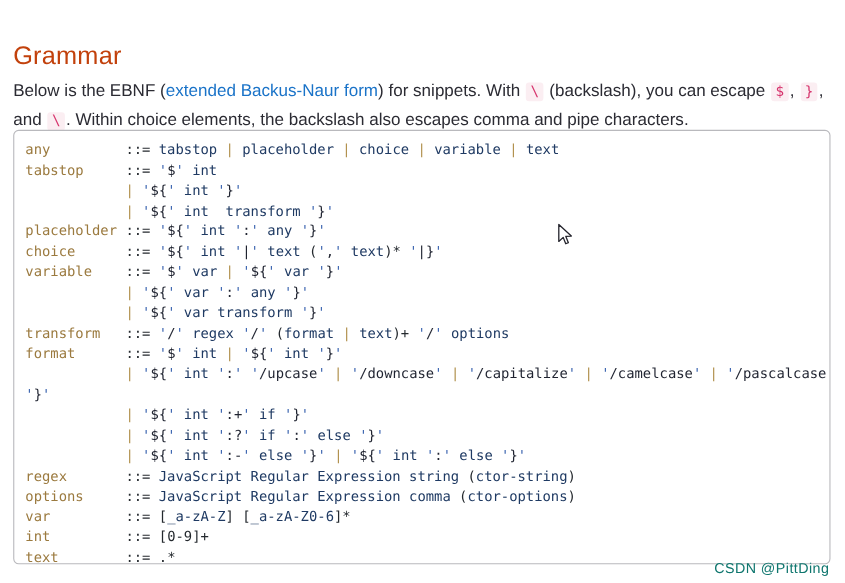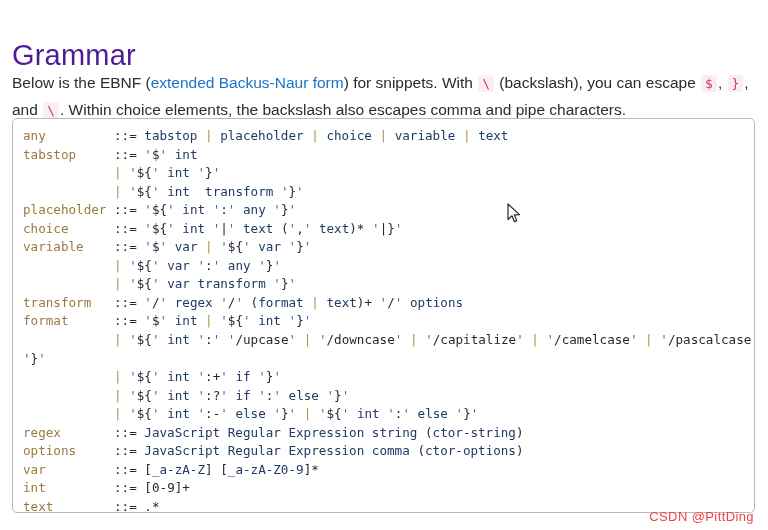--- a/index.html
+++ b/index.html
@@ -24,23 +24,23 @@
     top: 0;
     width: 768px;
     height: 530px;
   }
 
   
   .heading {
     position: absolute;
     left: 12px;
     top: 17px;
-    font-size: 29px;
+    font-size: 23px;
     font-weight: 400;
-    color: #4c1d95;
+    color: #c2410c;
     letter-spacing: 0.2px;
     line-height: 28px;
     white-space: nowrap;
   }
 
   
   .intro {
     position: absolute;
     left: 12px;
     top: 54px;
@@ -99,21 +99,21 @@
   .t-str   { color: #1f2330; }   
   .t-q     { color: #4169b2; }   
   .t-plain { color: #24292e; }
 
   
   .watermark {
     position: absolute;
     right: 14px;
     bottom: 6px;
     font-size: 13px;
-    color: #ef4444;
+    color: #0f766e;
     font-family: "Liberation Sans", sans-serif;
     letter-spacing: 0.4px;
     white-space: nowrap;
   }
 
   
   .cursor {
     position: absolute;
     left: 507px;
     top: 203px;
@@ -144,21 +144,21 @@
             <span class="t-pipe">|</span> <span class="t-q">'</span><span class="t-str">${</span><span class="t-q">'</span> <span class="t-ident">var</span> <span class="t-ident">transform</span> <span class="t-q">'</span><span class="t-str">}</span><span class="t-q">'</span>
 <span class="t-rule">transform</span>   <span class="t-op">::=</span> <span class="t-q">'</span><span class="t-str">/</span><span class="t-q">'</span> <span class="t-ident">regex</span> <span class="t-q">'</span><span class="t-str">/</span><span class="t-q">'</span> <span class="t-plain">(</span><span class="t-ident">format</span> <span class="t-pipe">|</span> <span class="t-ident">text</span><span class="t-plain">)</span><span class="t-plain">+</span> <span class="t-q">'</span><span class="t-str">/</span><span class="t-q">'</span> <span class="t-ident">options</span>
 <span class="t-rule">format</span>      <span class="t-op">::=</span> <span class="t-q">'</span><span class="t-str">$</span><span class="t-q">'</span> <span class="t-ident">int</span> <span class="t-pipe">|</span> <span class="t-q">'</span><span class="t-str">${</span><span class="t-q">'</span> <span class="t-ident">int</span> <span class="t-q">'</span><span class="t-str">}</span><span class="t-q">'</span>
             <span class="t-pipe">|</span> <span class="t-q">'</span><span class="t-str">${</span><span class="t-q">'</span> <span class="t-ident">int</span> <span class="t-q">'</span><span class="t-str">:</span><span class="t-q">'</span> <span class="t-q">'</span><span class="t-str">/upcase</span><span class="t-q">'</span> <span class="t-pipe">|</span> <span class="t-q">'</span><span class="t-str">/downcase</span><span class="t-q">'</span> <span class="t-pipe">|</span> <span class="t-q">'</span><span class="t-str">/capitalize</span><span class="t-q">'</span> <span class="t-pipe">|</span> <span class="t-q">'</span><span class="t-str">/camelcase</span><span class="t-q">'</span> <span class="t-pipe">|</span> <span class="t-q">'</span><span class="t-str">/pascalcase</span><span class="t-q">'</span>
 <span class="t-q">'</span><span class="t-str">}</span><span class="t-q">'</span>
             <span class="t-pipe">|</span> <span class="t-q">'</span><span class="t-str">${</span><span class="t-q">'</span> <span class="t-ident">int</span> <span class="t-q">'</span><span class="t-str">:+</span><span class="t-q">'</span> <span class="t-ident">if</span> <span class="t-q">'</span><span class="t-str">}</span><span class="t-q">'</span>
             <span class="t-pipe">|</span> <span class="t-q">'</span><span class="t-str">${</span><span class="t-q">'</span> <span class="t-ident">int</span> <span class="t-q">'</span><span class="t-str">:?</span><span class="t-q">'</span> <span class="t-ident">if</span> <span class="t-q">'</span><span class="t-str">:</span><span class="t-q">'</span> <span class="t-ident">else</span> <span class="t-q">'</span><span class="t-str">}</span><span class="t-q">'</span>
             <span class="t-pipe">|</span> <span class="t-q">'</span><span class="t-str">${</span><span class="t-q">'</span> <span class="t-ident">int</span> <span class="t-q">'</span><span class="t-str">:-</span><span class="t-q">'</span> <span class="t-ident">else</span> <span class="t-q">'</span><span class="t-str">}</span><span class="t-q">'</span> <span class="t-pipe">|</span> <span class="t-q">'</span><span class="t-str">${</span><span class="t-q">'</span> <span class="t-ident">int</span> <span class="t-q">'</span><span class="t-str">:</span><span class="t-q">'</span> <span class="t-ident">else</span> <span class="t-q">'</span><span class="t-str">}</span><span class="t-q">'</span>
 <span class="t-rule">regex</span>       <span class="t-op">::=</span> <span class="t-ident">JavaScript</span> <span class="t-ident">Regular</span> <span class="t-ident">Expression</span> <span class="t-ident">string</span> <span class="t-plain">(</span><span class="t-ident">ctor-string</span><span class="t-plain">)</span>
 <span class="t-rule">options</span>     <span class="t-op">::=</span> <span class="t-ident">JavaScript</span> <span class="t-ident">Regular</span> <span class="t-ident">Expression</span> <span class="t-ident">comma</span> <span class="t-plain">(</span><span class="t-ident">ctor-options</span><span class="t-plain">)</span>
-<span class="t-rule">var</span>         <span class="t-op">::=</span> <span class="t-plain">[</span><span class="t-ident">_a-zA-Z</span><span class="t-plain">]</span> <span class="t-plain">[</span><span class="t-ident">_a-zA-Z0-9</span><span class="t-plain">]</span><span class="t-plain">*</span>
+<span class="t-rule">var</span>         <span class="t-op">::=</span> <span class="t-plain">[</span><span class="t-ident">_a-zA-Z</span><span class="t-plain">]</span> <span class="t-plain">[</span><span class="t-ident">_a-zA-Z0-6</span><span class="t-plain">]</span><span class="t-plain">*</span>
 <span class="t-rule">int</span>         <span class="t-op">::=</span> <span class="t-plain">[</span><span class="t-plain">0</span><span class="t-plain">-</span><span class="t-plain">9</span><span class="t-plain">]</span><span class="t-plain">+</span>
 <span class="t-rule">text</span>        <span class="t-op">::=</span> <span class="t-plain">.</span><span class="t-plain">*</span></code></pre>
     </div>
   </div>
 
   <div class="watermark">CSDN @PittDing</div>
 
   <svg class="cursor" viewBox="0 0 16 22" xmlns="http://www.w3.org/2000/svg">
     <path d="M1 1 L1 16.5 L5.0 12.8 L7.3 18.6 L9.7 17.6 L7.4 11.9 L12.4 11.6 Z" fill="#ffffff" stroke="#26262e" stroke-width="1.2" stroke-linejoin="round"></path>
   </svg>

